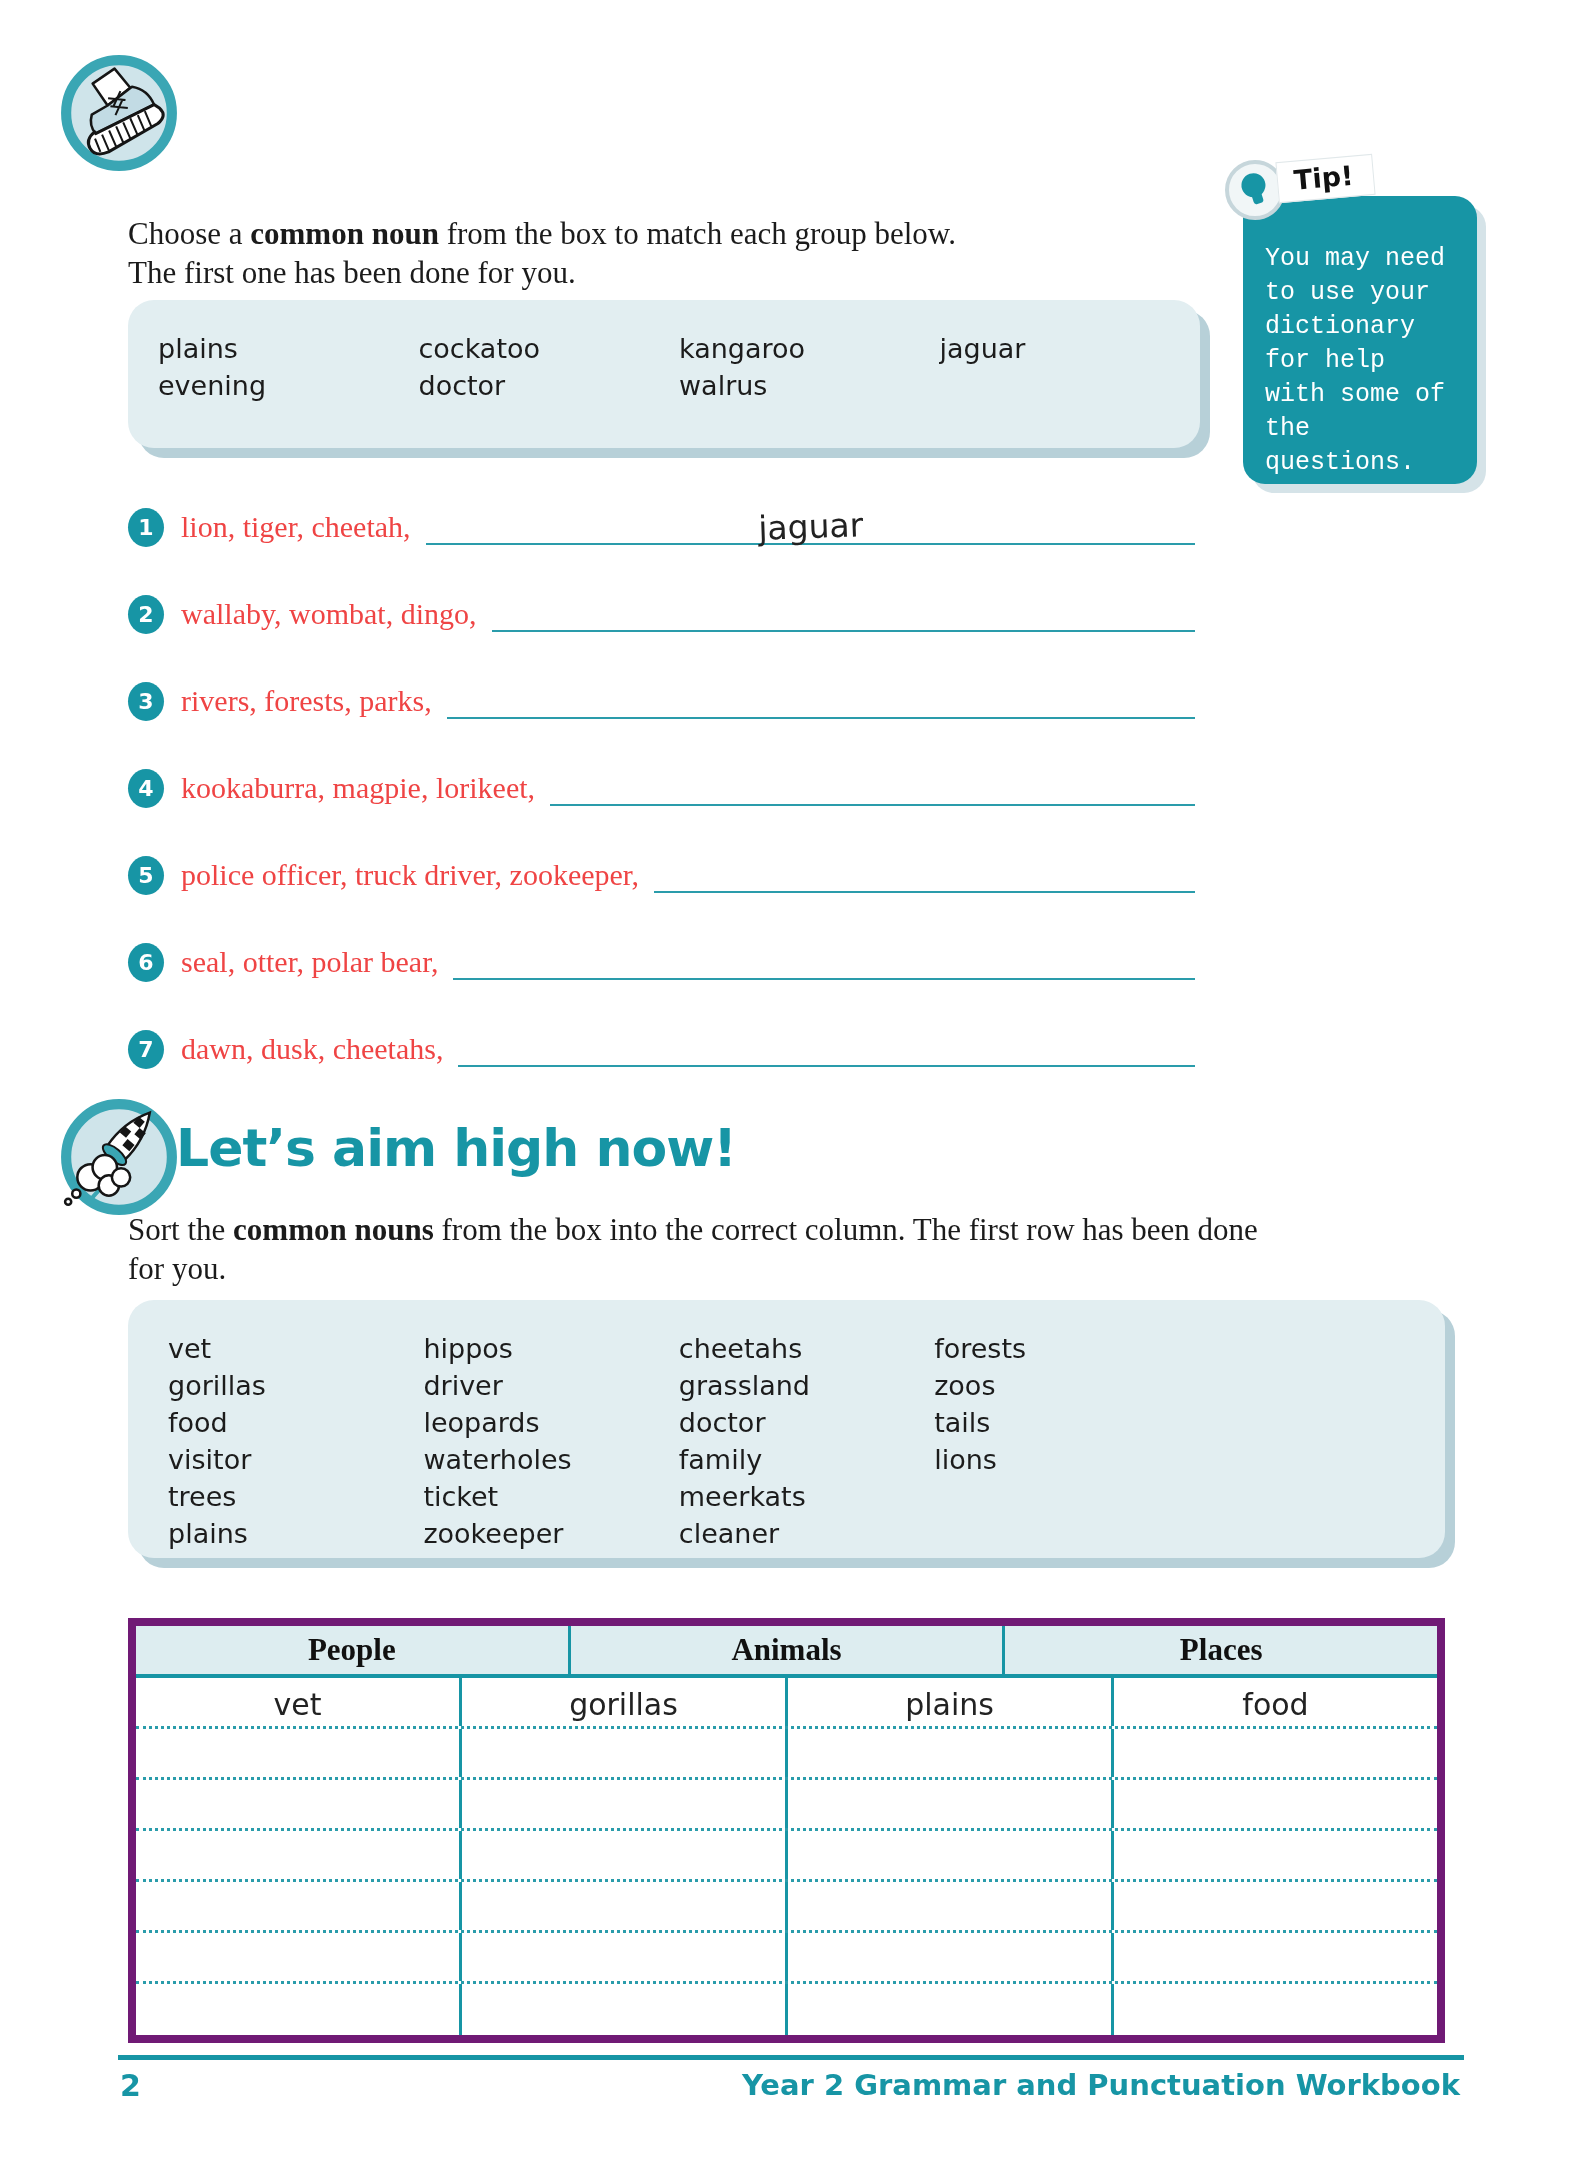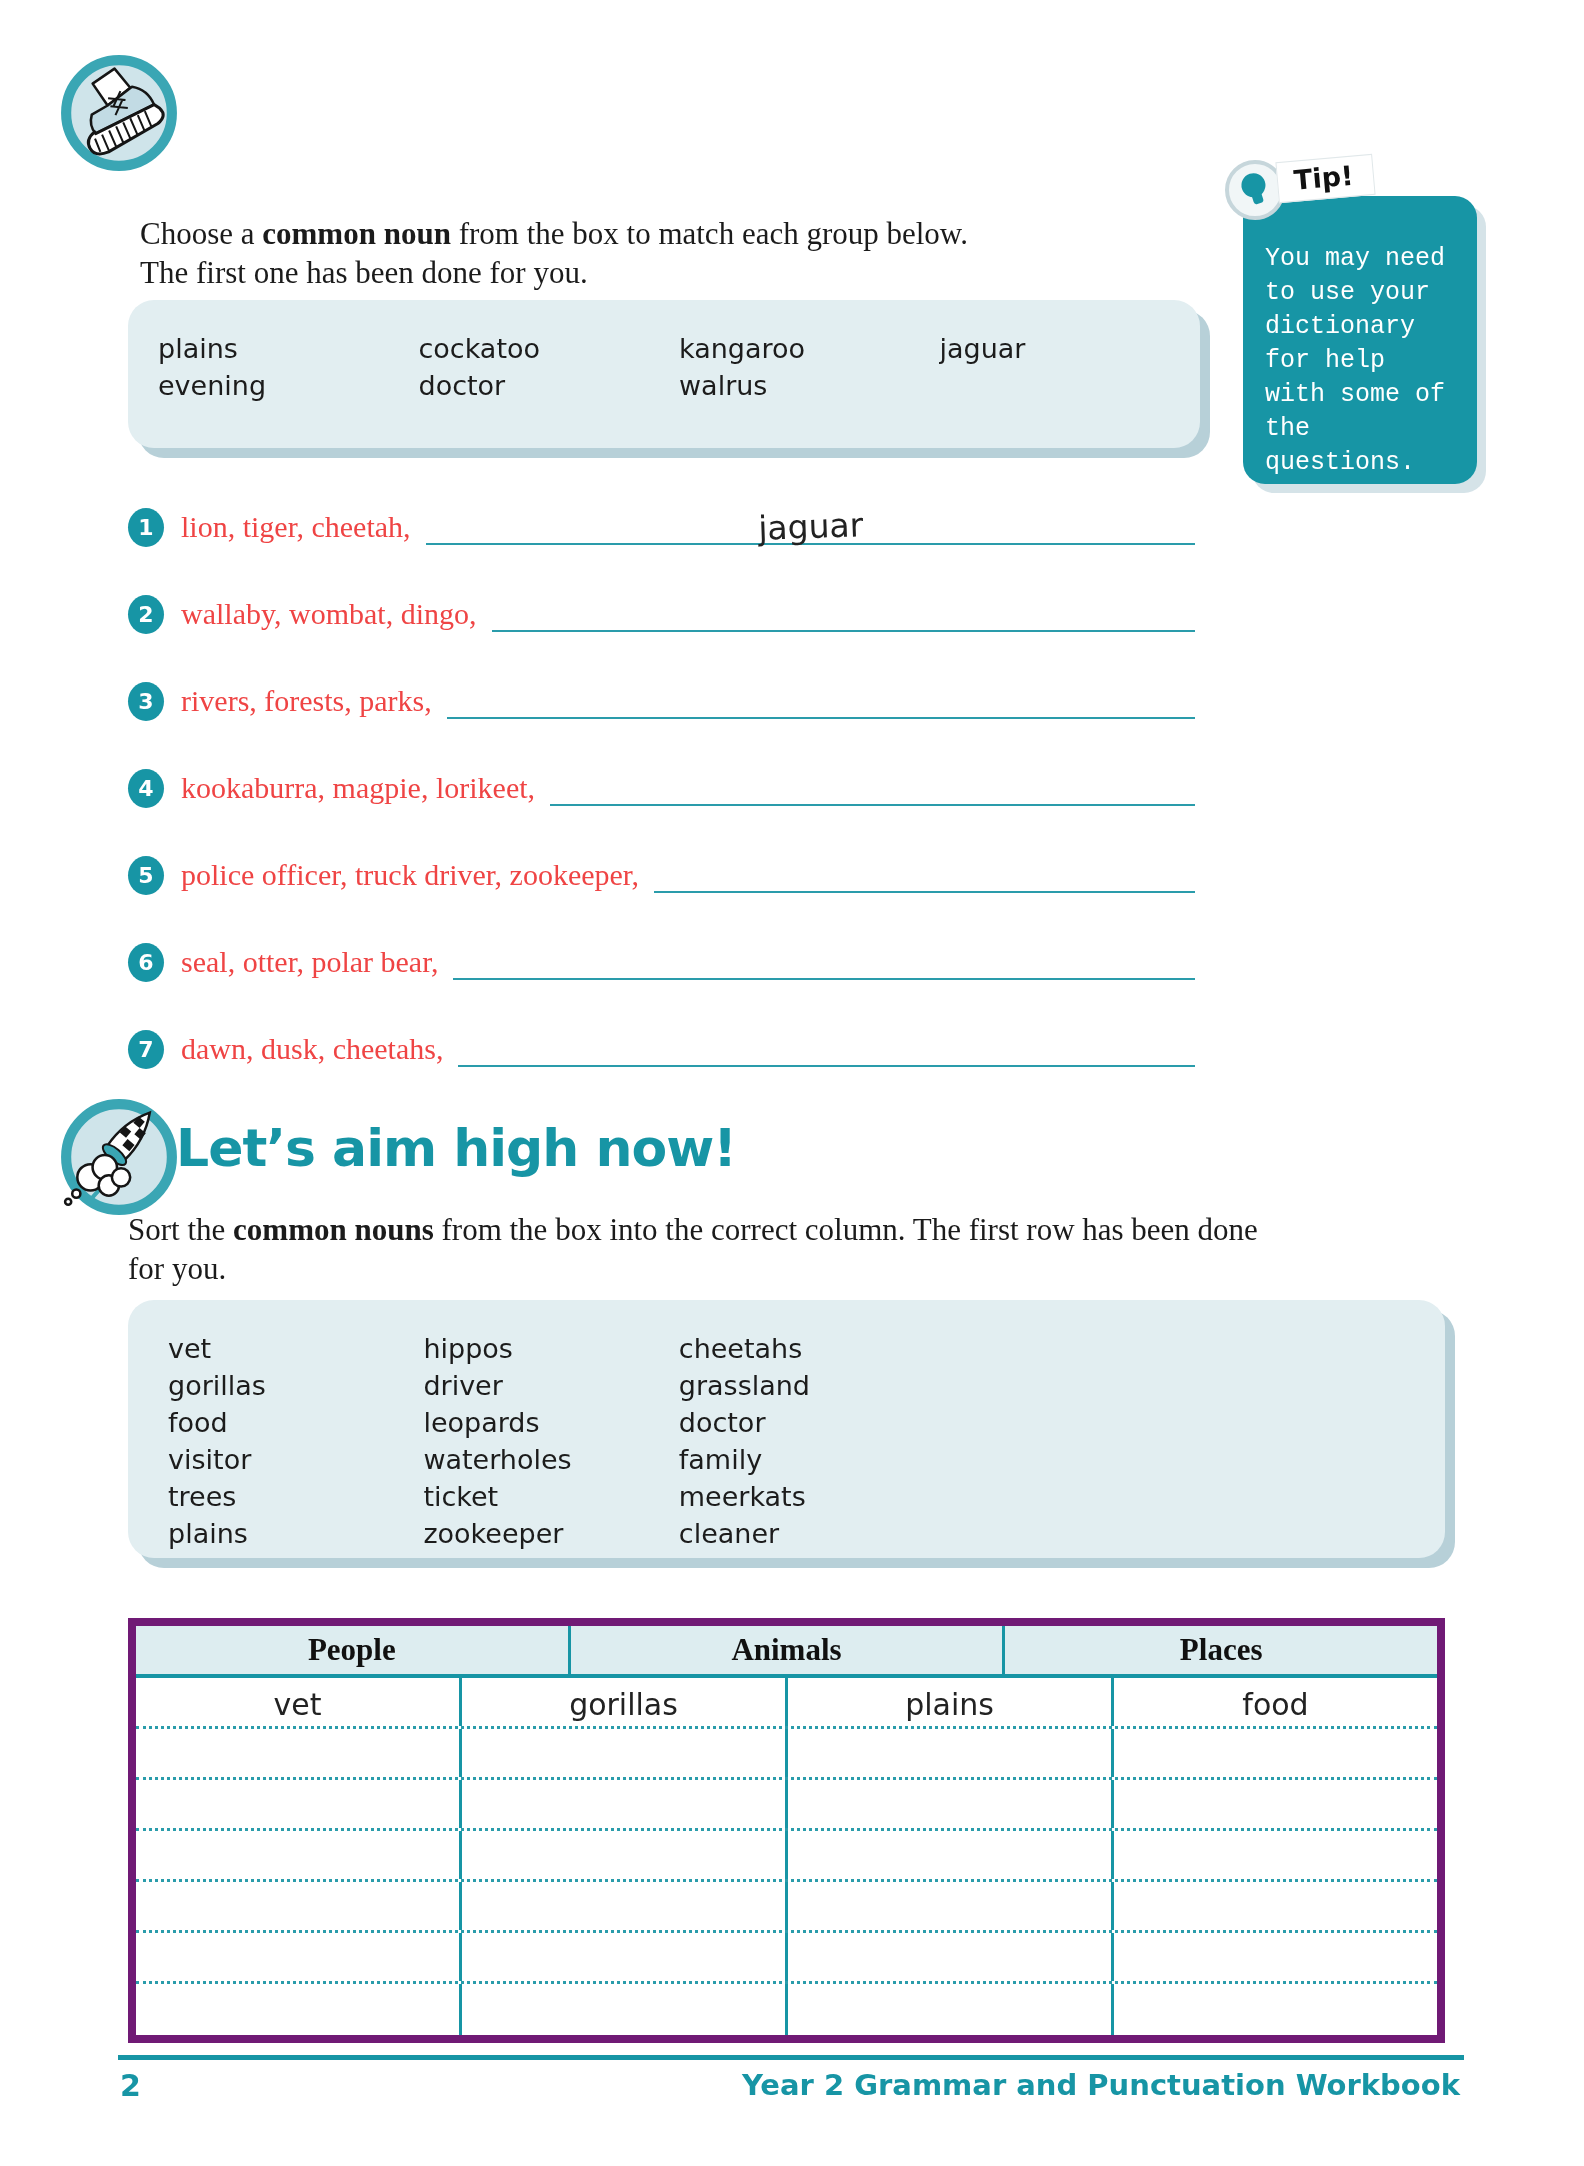--- a/index.html
+++ b/index.html
@@ -18,21 +18,21 @@
     font-family:"DejaVu Sans", sans-serif; font-weight:bold;
     font-size:52px; letter-spacing:-1px; color:#1795a5; white-space:nowrap;
   }
   .title1 { top:76px; }
   .title2 { top:1118px; }
   
   .instruction {
     position:absolute; left:128px;
     font-family:"Liberation Serif", serif; font-size:31px; line-height:39px; color:#1b1b1b;
   }
-  .instr1 { top:214px; width:1100px;margin-left:12px; }
+  .instr1 { top:214px; width:1100px; }
   .instr2 { top:1210px; width:1130px; }
   .instruction b { font-weight:bold; }
   .block-line { display:block; }
   
   .tip-box {
     position:absolute; left:1243px; top:196px; width:234px; height:288px;
     background:#1795a5; border-radius:22px;
     box-shadow:9px 9px 0 #d5e3e8;
   }
   .tip-bulb { position:absolute; left:-20px; top:-38px; width:64px; height:64px; }
@@ -259,20 +259,26 @@
       <span>zookeeper</span>
     </div>
     <div class="col">
       <span>cheetahs</span>
       <span>grassland</span>
       <span>doctor</span>
       <span>family</span>
       <span>meerkats</span>
       <span>cleaner</span>
     </div>
+    <div class="col">
+      <span>forests</span>
+      <span>zoos</span>
+      <span>tails</span>
+      <span>lions</span>
+    </div>
   </div>
 
   <div class="sort-table">
     <div class="tr thead">
       <div>People</div>
       <div>Animals</div>
       <div>Places</div>
     </div>
     <div class="tr trow">
       <div>vet</div>

